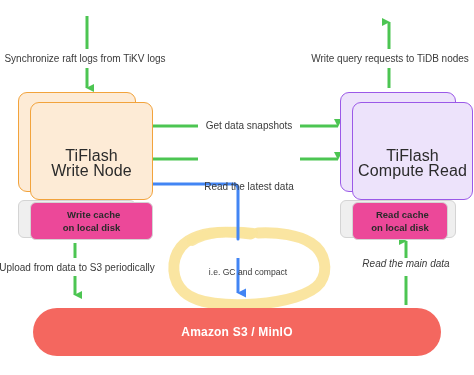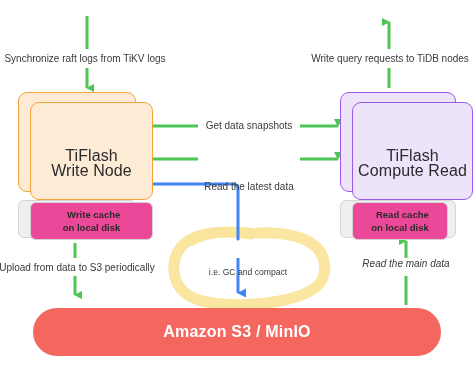--- a/index.html
+++ b/index.html
@@ -39,21 +39,21 @@
     background:#ec4899;border:1px solid #d4d4d4;border-radius:6px;
     display:flex;align-items:center;justify-content:center;text-align:right;
   }
   .cache-text{font-size:9.5px;font-weight:bold;color:#2b2b2b;line-height:13px;}
 
   .s3bar{
     position:absolute;box-sizing:border-box;
     display:flex;align-items:center;justify-content:center;
     border-radius:24px;
   }
-  .s3text{font-size:16px;font-weight:bold;color:#ffffff;letter-spacing:.2px;}
+  .s3text{font-size:12px;font-weight:bold;color:#ffffff;letter-spacing:.2px;}
 
   .lbl{
     position:absolute;font-size:10px;color:#3a3a3a;
     white-space:nowrap;line-height:11px;
   }
   .lbl-c{transform:translateX(-50%);text-align:center;}
   .lbl2{
     position:absolute;font-size:8.6px;color:#3a3a3a;text-align:center;
     line-height:12px;transform:translateX(-50%);
   }

